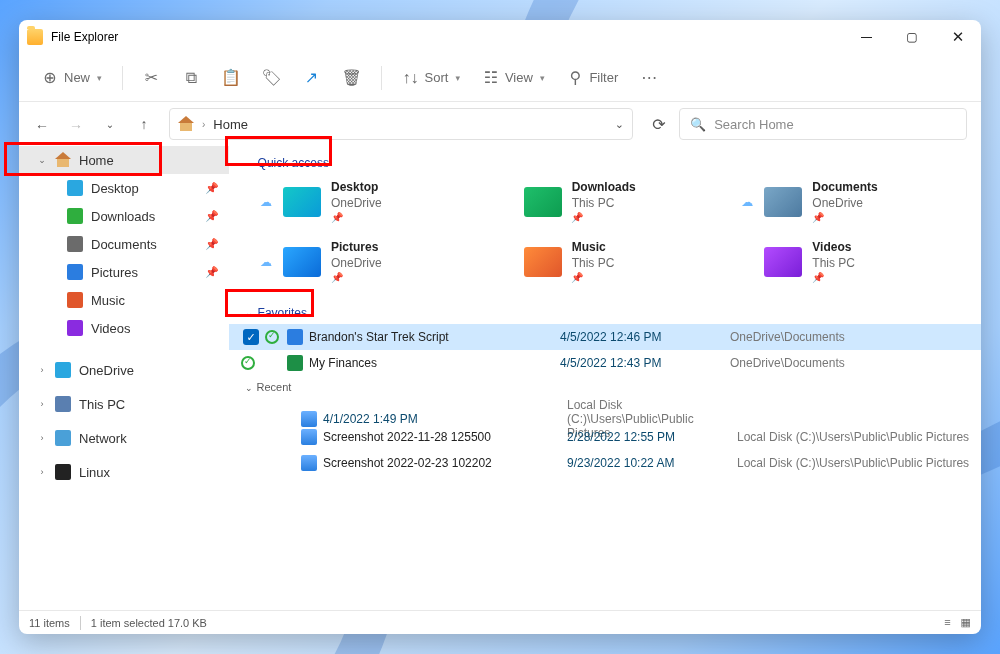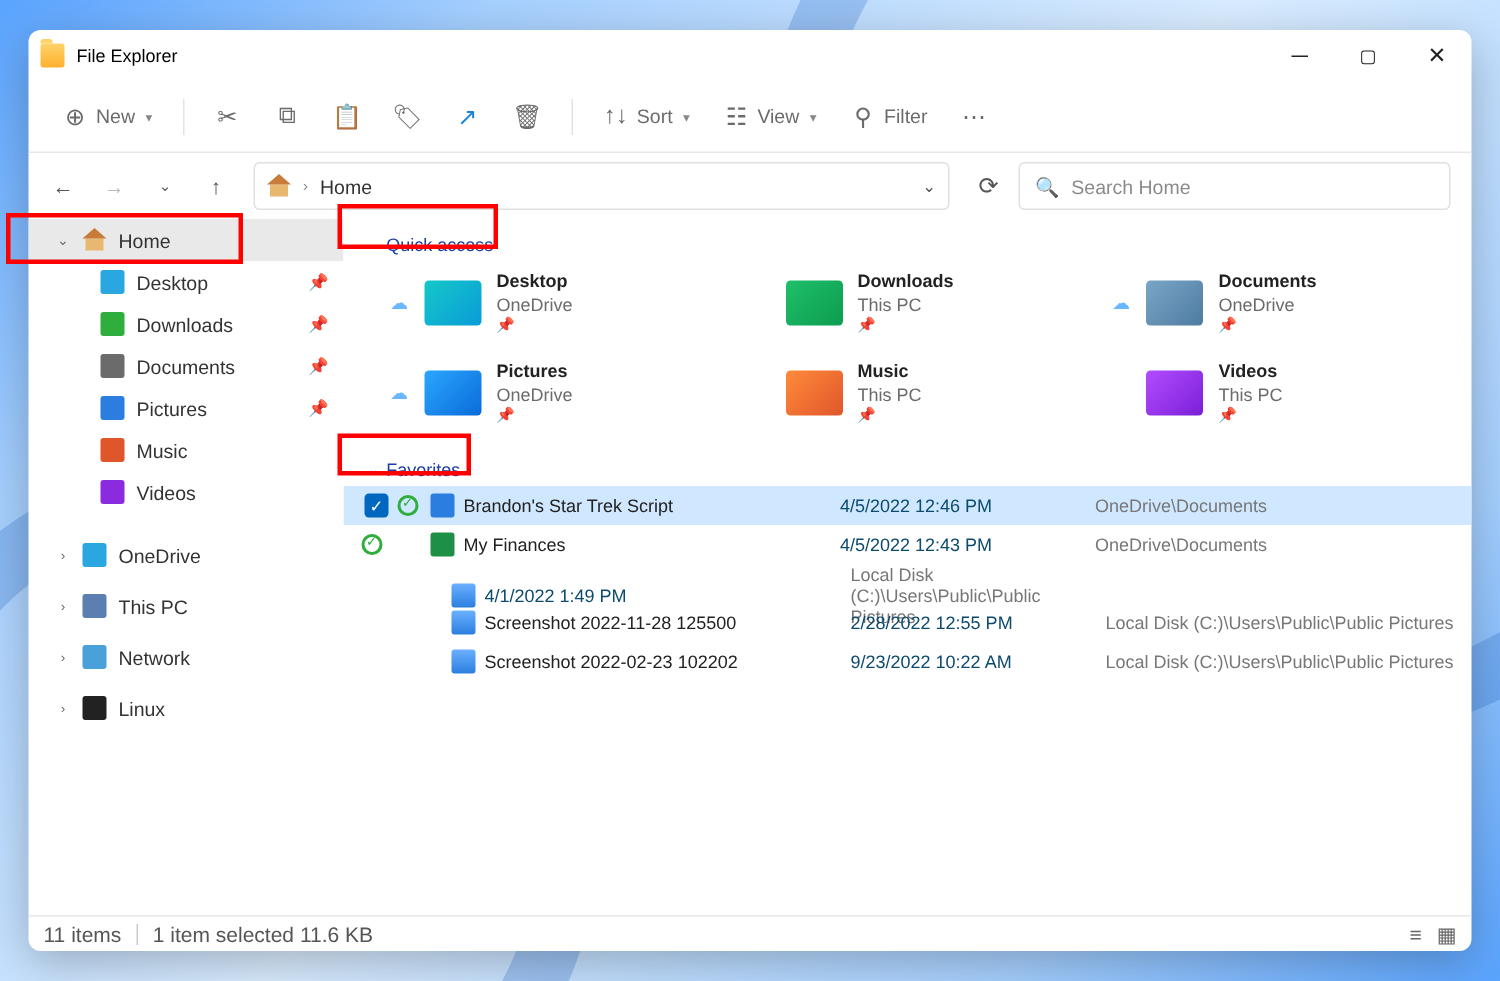--- a/index.html
+++ b/index.html
@@ -66,21 +66,21 @@
   .frow.recent-hdr{grid-template-columns:1fr;padding-left:16px;color:#5a5a5a;height:22px;font-size:11px;}
   .chk{width:16px;height:16px;border-radius:3px;background:#0067c0;color:#fff;display:flex;align-items:center;justify-content:center;font-size:11px;margin-left:6px;}
   .sync{width:14px;height:14px;border:2px solid #2fae3e;border-radius:50%;position:relative;margin-left:4px;}
   .sync:after{content:"✓";position:absolute;top:-2px;left:1px;font-size:9px;color:#2fae3e;}
   .fico{width:16px;height:16px;border-radius:2px;}
   .fname{color:#222;}
   .fdate{color:#0c4a6e;}
   .floc{color:#777;}
   .inset .frow{padding-left:38px;grid-template-columns:34px 22px 1fr 170px 1fr;}
   
-  .status{height:24px;border-top:1px solid #e8e8e8;display:flex;align-items:center;font-size:14px;color:#555;padding:0 10px;gap:10px;}
+  .status{height:24px;border-top:1px solid #e8e8e8;display:flex;align-items:center;font-size:11px;color:#555;padding:0 10px;gap:10px;}
   .status .vsep{width:1px;height:14px;background:#ccc;}
   .status .right{margin-left:auto;display:flex;gap:10px;color:#666;}
 </style>
 </head>
 <body>
 <div class="swirl a"></div>
 <div class="swirl b"></div>
 
 <div class="window">
 
@@ -308,20 +308,23 @@
             <span style="display:flex;align-items:center;gap:2px">
               <span class="sync"></span>
             </span>
     <span class="fico" style="background:#1d8f46"></span>
     <span class="fname">My Finances</span>
     <span class="fdate">4/5/2022 12:43 PM</span>
     <span class="floc">OneDrive\Documents</span>
           </div>
         </div>
 
+      <div class="frow recent-hdr">
+        <span><span class="cv" style="font-size:9px;margin-right:4px">⌄</span><span>Recent</span></span>
+      </div>
       <div id="rec-list" class="inset">
           <div class="frow">
             <span></span>
     <span class="fico" style="background:linear-gradient(#6bb0ff,#2a7fe0)"></span>
     <span class="fdate">4/1/2022 1:49 PM</span>
     <span class="floc">Local Disk (C:)\Users\Public\Public Pictures</span>
           </div>
           <div class="frow">
             <span></span>
     <span class="fico" style="background:linear-gradient(#6bb0ff,#2a7fe0)"></span>
@@ -336,21 +339,21 @@
     <span class="fdate">9/23/2022 10:22 AM</span>
     <span class="floc">Local Disk (C:)\Users\Public\Public Pictures</span>
           </div>
         </div>
     </div>
   </div>
 
   <div class="status">
     <span>11 items</span>
     <span class="vsep"></span>
-    <span>1 item selected  11.6 KB</span>
+    <span>1 item selected  17.0 KB</span>
     <div class="right">
       <span>≡</span>
       <span>▦</span>
     </div>
   </div>
 </div>
 
 <div id="highlights"></div>
 
 <div class="redbox" style="left: 4px; top: 142px; width: 158px; height: 34px;"></div>

